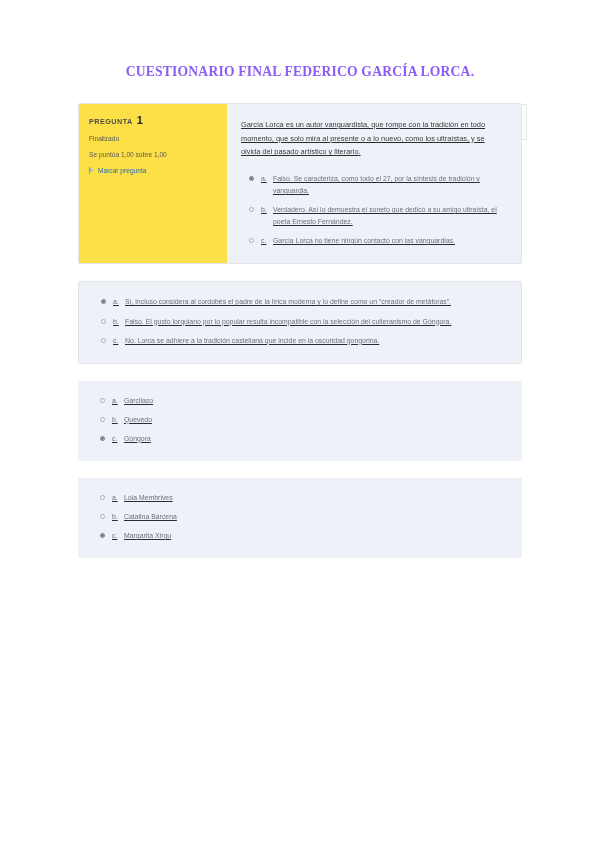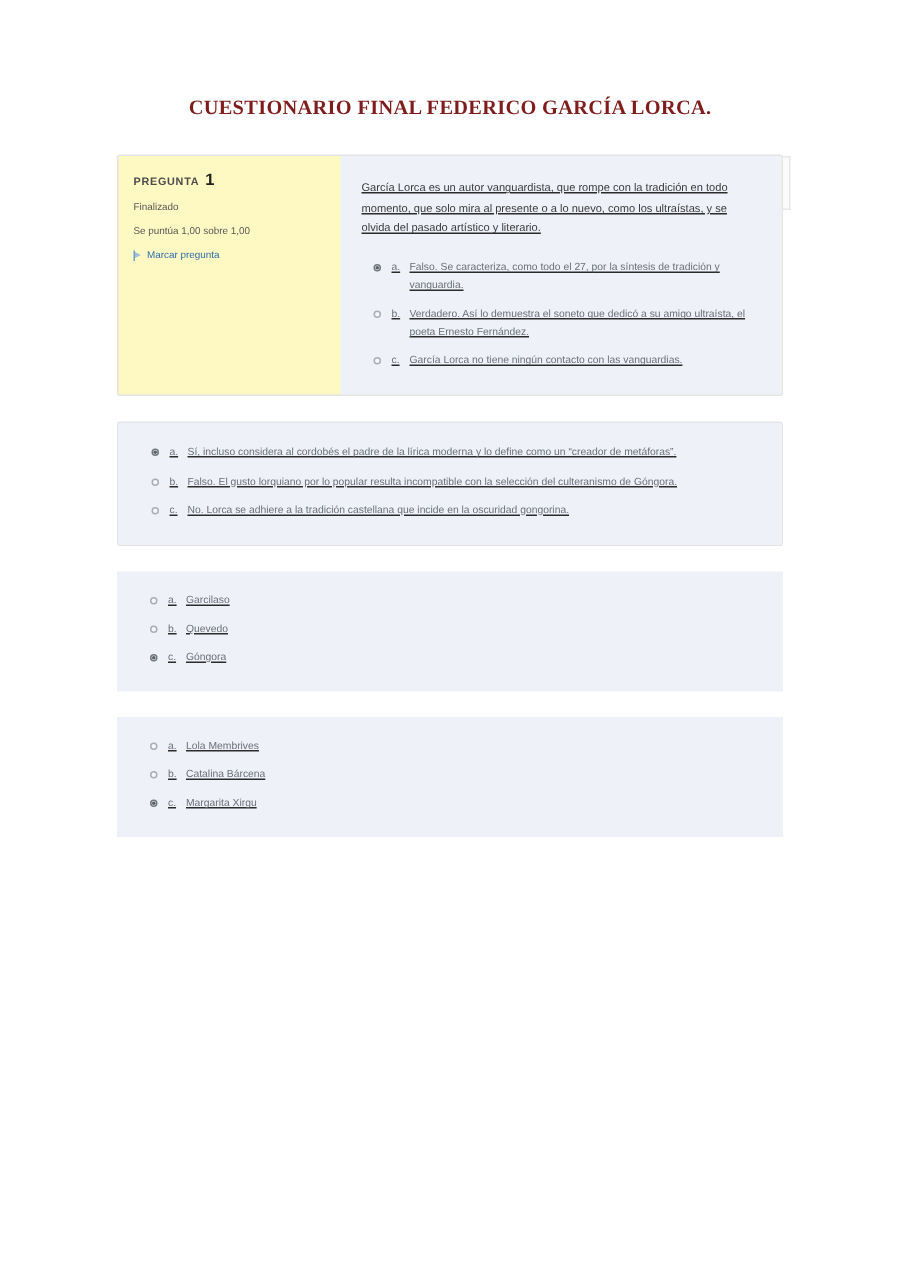--- a/index.html
+++ b/index.html
@@ -25,40 +25,40 @@
   .doc-title {
     position: absolute;
     top: 64px;
     left: 0;
     width: 600px;
     text-align: center;
     font-family: "Liberation Serif", serif;
     font-weight: bold;
     font-size: 13.6px;
     letter-spacing: 0.2px;
-    color: #7f1d1d;
+    color: #8b5cf6;
     white-space: nowrap;
   }
   
   .quiz {
     position: absolute;
     top: 103px;
     left: 78px;
     width: 444px;
   }
   .qblock {
     position: relative;
     display: flex;
     align-items: flex-start;
     margin-bottom: 17px;
   }
   .qblock.boxed {
     border: 1px solid #e2e4e8;
     border-radius: 2px;
-    background: #fef9c3;
+    background: #fde047;
   }
   
   .qinfo {
     width: 148px;
     flex: 0 0 148px;
     padding: 10px 8px 12px 10px;
     box-sizing: border-box;
   }
   .qinfo-head {
     font-size: 7.2px;

